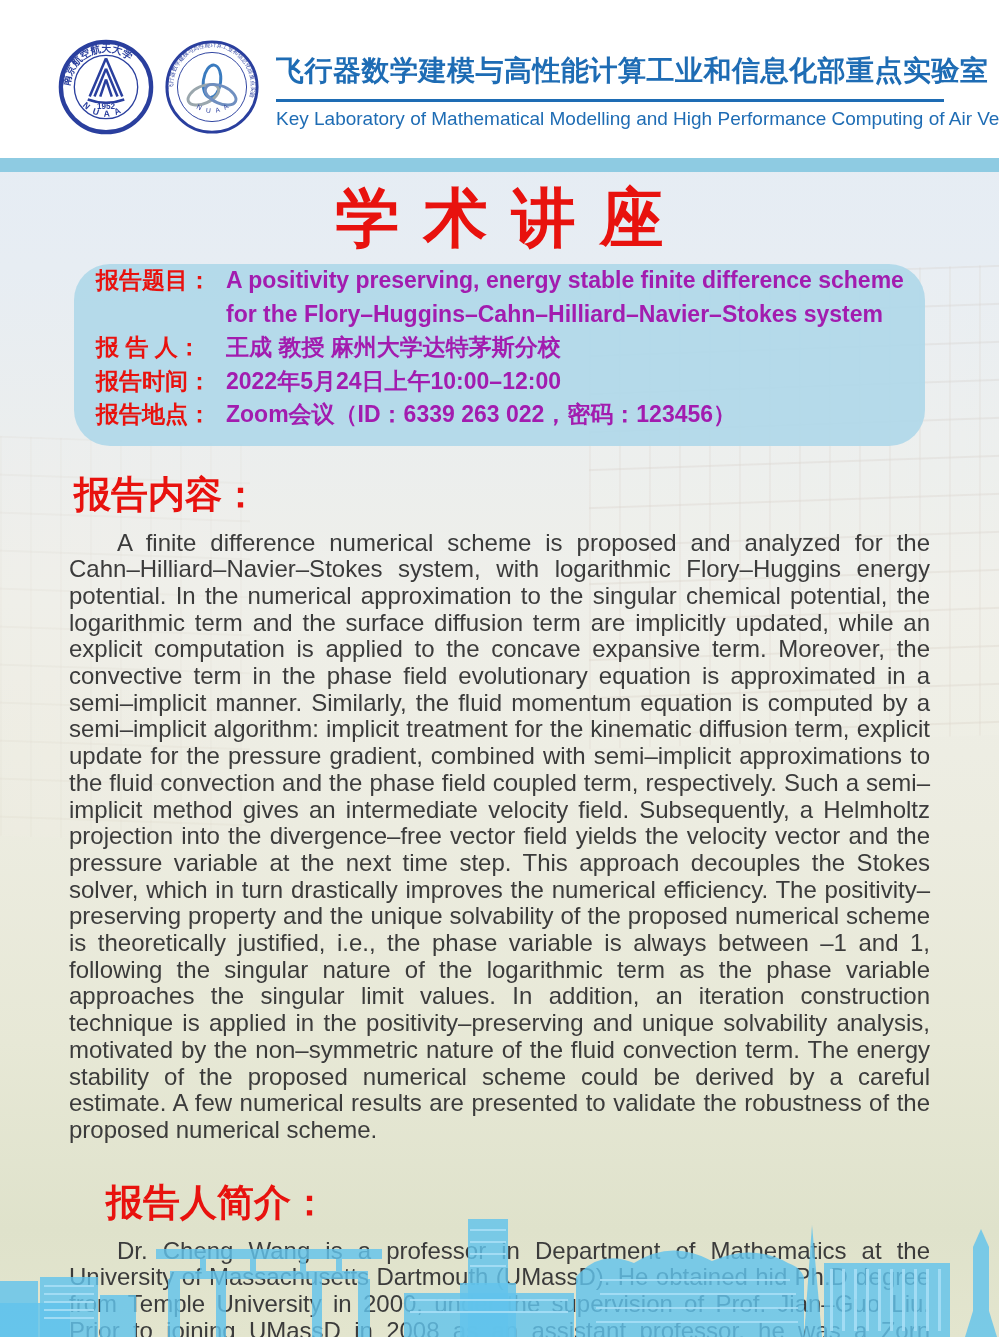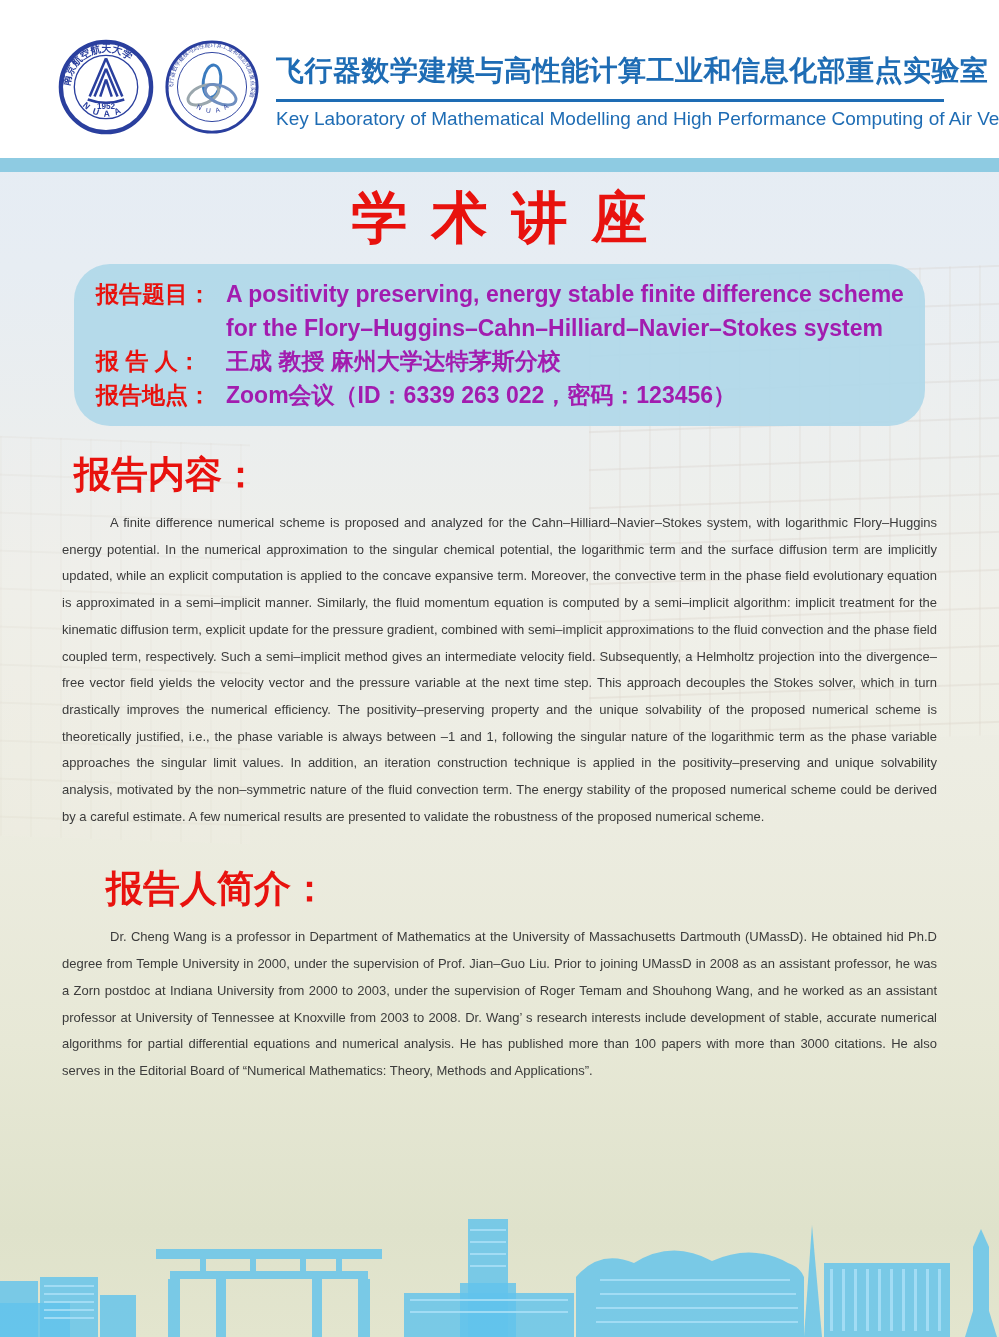--- a/index.html
+++ b/index.html
@@ -19,29 +19,29 @@
   .header{position:absolute;top:0;left:0;width:999px;height:158px;background:#ffffff;}
   .logos{position:absolute;left:58px;top:38px;display:flex;gap:10px;}
   .logo{width:96px;height:98px;}
   .head-text{position:absolute;left:276px;top:52px;width:668px;text-align:center;}
   .lab-zh{font-size:28px;font-weight:700;color:#1e6cb4;letter-spacing:.5px;white-space:nowrap;}
   .head-rule{height:3px;background:#1e6cb4;margin:9px 0 6px 0;}
   .lab-en{font-size:19px;color:#1e6cb4;white-space:nowrap;}
   .band{position:absolute;top:158px;left:0;width:999px;height:14px;background:#8ecbe2;}
   
   .content{position:absolute;top:172px;left:0;width:999px;padding:0 62px;box-sizing:border-box;}
-  .big-title{height:92px;line-height:92px;text-align:center;font-size:56px;font-weight:700;
+  .big-title{height:92px;line-height:92px;text-align:center;font-size:64px;font-weight:700;
     color:#e8120e;letter-spacing:24px;text-indent:24px;}
   .info-box{margin:0 12px;background:rgba(176,216,233,.92);border-radius:36px;
-    padding:14px 18px 14px 22px;}
+    padding:0 18px 14px 22px;}
   .info-row{display:flex;font-size:23px;font-weight:700;line-height:33.5px;}
   .info-label{color:#e8120e;flex:0 0 122px;white-space:nowrap;}
   .info-value{color:#a21caf;flex:1;margin-left:8px;}
   .sec-head{margin:24px 12px 10px 12px;font-size:37px;font-weight:700;color:#e8120e;}
-  .para{margin:0 0;font-size:13px;line-height:26.7px;color:#3b3b3b;
+  .para{margin:0 7px;font-size:24px;line-height:26.7px;color:#3b3b3b;
     text-align:justify;text-indent:48px;}
   .sec-head.bio{margin-top:34px;margin-left:44px;}
   
   .skyline{position:absolute;left:0;bottom:0;width:999px;height:118px;display:block;}
   .seal-ring-text{font-family:"DejaVu Serif","Liberation Serif",serif;}
 </style>
 </head>
 <body>
 
 <div class="page">
@@ -106,20 +106,24 @@
     <div class="big-title">学术讲座</div>
 
     <div class="info-box">
       <div class="info-row">
         <span class="info-label">报告题目：</span>
         <span class="info-value">A positivity preserving, energy stable finite difference scheme for the Flory–Huggins–Cahn–Hilliard–Navier–Stokes system</span>
       </div>
       <div class="info-row">
         <span class="info-label">报 告 人：</span>
         <span class="info-value">王成 教授 麻州大学达特茅斯分校</span>
+      </div>
+      <div class="info-row">
+        <span class="info-label">报告时间：</span>
+        <span class="info-value">2022年5月24日上午10:00–12:00</span>
       </div>
       <div class="info-row">
         <span class="info-label">报告地点：</span>
         <span class="info-value">Zoom会议（ID：6339 263 022，密码：123456）</span>
       </div>
     </div>
 
     <div class="sec-head">报告内容：</div>
     <div class="para">A finite difference numerical scheme is proposed and analyzed for the Cahn–Hilliard–Navier–Stokes system, with logarithmic Flory–Huggins energy potential. In the numerical approximation to the singular chemical potential, the logarithmic term and the surface diffusion term are implicitly updated, while an explicit computation is applied to the concave expansive term. Moreover, the convective term in the phase field evolutionary equation is approximated in a semi–implicit manner. Similarly, the fluid momentum equation is computed by a semi–implicit algorithm: implicit treatment for the kinematic diffusion term, explicit update for the pressure gradient, combined with semi–implicit approximations to the fluid convection and the phase field coupled term, respectively. Such a semi–implicit method gives an intermediate velocity field. Subsequently, a Helmholtz projection into the divergence–free vector field yields the velocity vector and the pressure variable at the next time step. This approach decouples the Stokes solver, which in turn drastically improves the numerical efficiency. The positivity–preserving property and the unique solvability of the proposed numerical scheme is theoretically justified, i.e., the phase variable is always between –1 and 1, following the singular nature of the logarithmic term as the phase variable approaches the singular limit values. In addition, an iteration construction technique is applied in the positivity–preserving and unique solvability analysis, motivated by the non–symmetric nature of the fluid convection term. The energy stability of the proposed numerical scheme could be derived by a careful estimate. A few numerical results are presented to validate the robustness of the proposed numerical scheme.</div>
 

